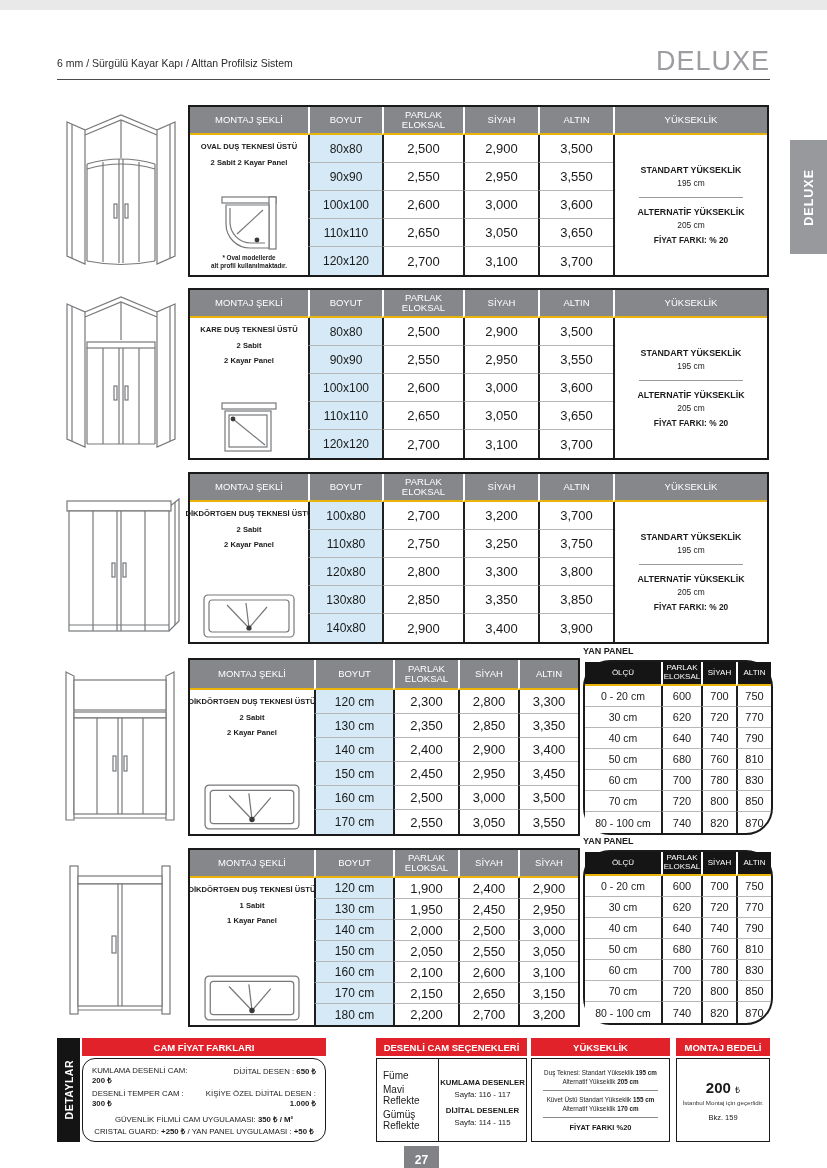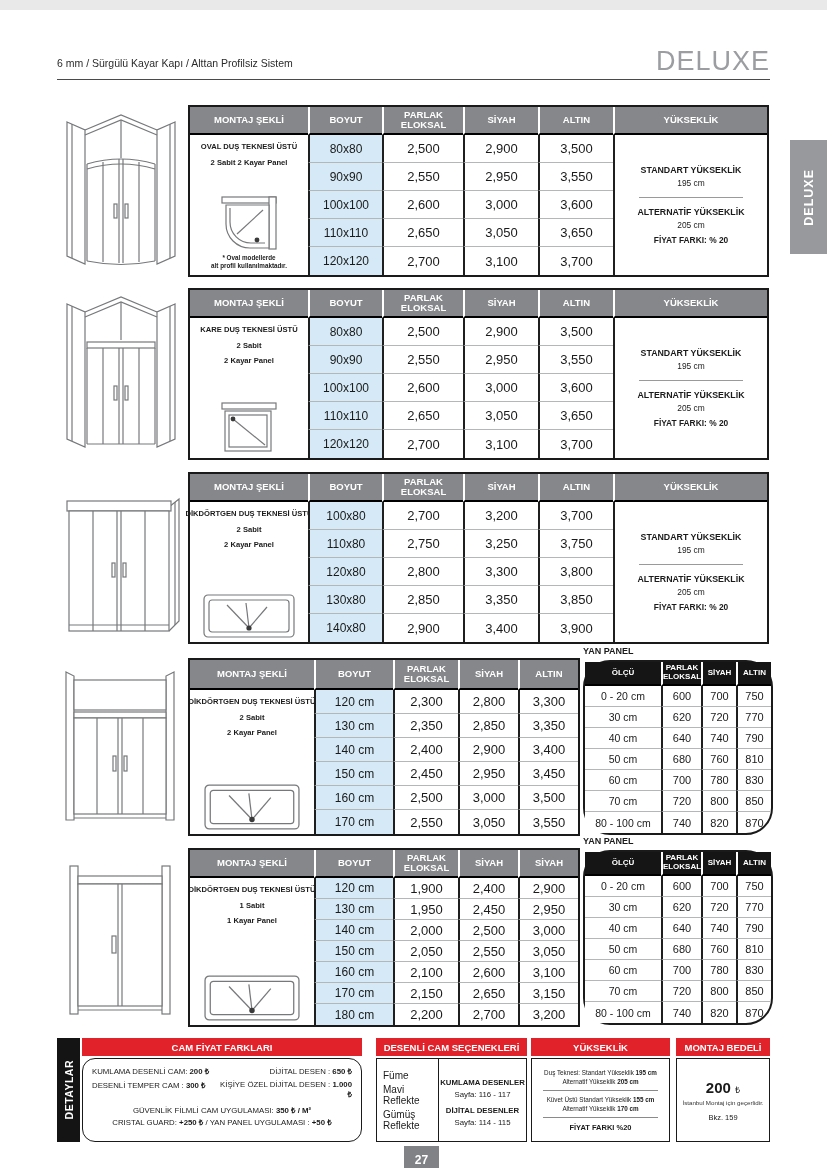--- a/index.html
+++ b/index.html
@@ -14,22 +14,22 @@
               display:flex; align-items:center; justify-content:center; }
   .side-tab span { writing-mode:vertical-rl; transform:rotate(180deg); color:#fff; font-weight:bold; font-size:12.5px; letter-spacing:1px; }
 
   
   .grid { display:grid; border:2px solid #1a1a1a; background:#fff; position:absolute; }
   .grid6  { left:188px; width:581px; grid-template-columns:118px 74px 81px 75px 75px 154px; grid-template-rows:28px repeat(5,28px); }
   .grid5a { left:188px; width:392px; grid-template-columns:124px 79px 65px 60px 60px; grid-template-rows:30px repeat(6,24px); }
   .grid5b { left:188px; width:392px; grid-template-columns:124px 79px 65px 60px 60px; grid-template-rows:28px repeat(7,21px); }
   .gridyan{ left:583px; width:190px; grid-template-columns:76px 40px 35px 35px; grid-template-rows:24px repeat(7,21px);border-radius:27px; }
 
-  .th { background:#85878a; color:#fff; font-weight:bold; font-size:9.5px; line-height:1.1; text-align:center;
-        display:flex; align-items:center; justify-content:center; border-bottom:2px solid #000000; padding:1px 2px; }
+  .th { background:#85878a; color:#fff; font-weight:normal; font-size:9.5px; line-height:1.1; text-align:center;
+        display:flex; align-items:center; justify-content:center; border-bottom:2px solid #eab308; padding:1px 2px; }
   .th + .th { border-left:2px solid #fff; }
   .gridyan .th { background:#151515; font-size:8px; }
   .td { display:flex; align-items:center; justify-content:center; font-size:13px; color:#1a1a1a;
         border-left:2px solid #1f1f1f; border-bottom:1.5px solid #b4b6b8; }
   .td.c0 { background:#d5eaf6; font-size:12px; }
   .gridyan .td { font-size:11px; }
   .gridyan .td.c0 { background:#fff; border-left:none; font-size:10.5px; }
   .td.last { border-bottom:none; }
 
   .montaj { grid-column:1; border-bottom:none; display:flex; flex-direction:column; align-items:center; padding-top:7px; }
@@ -52,21 +52,21 @@
   .drawing { position:absolute; }
 
   
   .det-bar { position:absolute; left:57px; top:1028px; width:23px; height:104px; background:#141414;
              display:flex; align-items:center; justify-content:center; }
   .det-bar span { writing-mode:vertical-rl; transform:rotate(180deg); color:#fff; font-weight:bold; font-size:10.5px; letter-spacing:.5px; }
   .box { position:absolute; top:1028px; }
   .box-head { height:18px; background:#e2222a; color:#fff; font-weight:bold; font-size:9.5px;
               display:flex; align-items:center; justify-content:center; }
   .box-body { border:1.5px solid #1a1a1a; margin-top:2px; background:#fff; height:84px; }
-  #box-cam { left:82px; width:280px; }
+  #box-cam { left:82px; width:244px; }
   #box-cam .box-body { padding:7px 9px 4px; font-size:7.8px;border-radius:13px; }
   .cam-grid { display:grid; grid-template-columns:47% 53%; row-gap:4px; }
   .cam-grid .r { text-align:right; }
   .cam-center { text-align:center; margin-top:6px; line-height:1.55; }
   .v { font-weight:bold; }
   #box-desenli { left:376px; width:151px; }
   #box-desenli .box-body { display:flex; }
   .glass-col { width:62px; border-right:1.5px solid #1a1a1a; display:flex; flex-direction:column; justify-content:center;
                padding-left:6px; gap:3px; font-size:10px; }
   .pattern-col { flex:1; display:flex; flex-direction:column; align-items:center; justify-content:center; gap:3px; text-align:center; }

